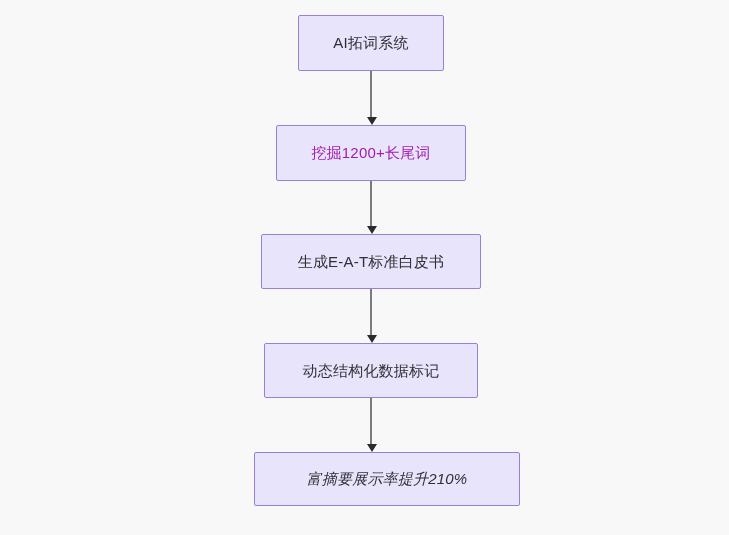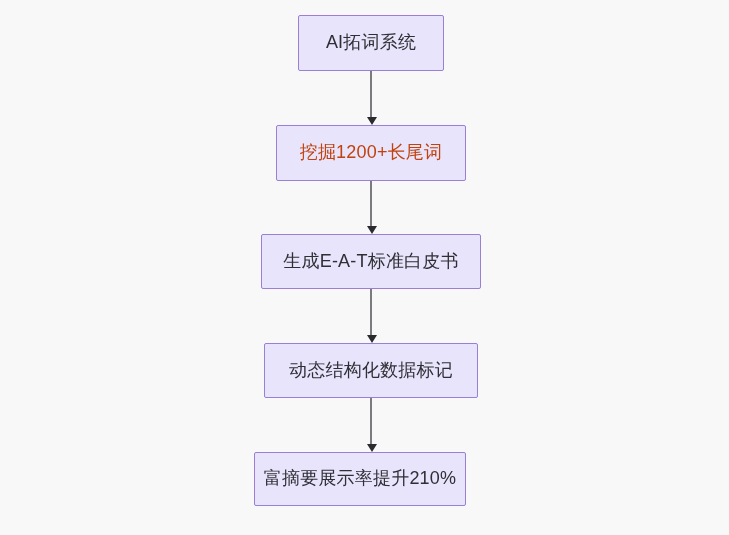--- a/index.html
+++ b/index.html
@@ -27,21 +27,21 @@
     box-sizing: border-box;
     background: #e7e4fb;
     border: 1px solid #9a7fd4;
     border-radius: 2px;
     display: flex;
     align-items: center;
     justify-content: center;
   }
   .node-label {
     color: #2f2f36;
-    font-size: 18px;
+    font-size: 15px;
     line-height: 1.2;
     letter-spacing: 0.2px;
     white-space: nowrap;
     text-align: center;
   }
   .edge {
     position: absolute;
     width: 0;
   }
   .edge-line {
@@ -78,24 +78,24 @@
       <div class="edge-head" style="top: 46px; border-top-color: rgb(43, 43, 47);"></div>
     </div>
     <div class="edge" style="left: 371px; top: 398px; height: 54px;">
       <div class="edge-line" style="height: 47px; background: rgb(123, 123, 127); margin-left: -1px;"></div>
       <div class="edge-head" style="top: 46px; border-top-color: rgb(43, 43, 47);"></div>
     </div>
     <div class="node" style="left: 298px; top: 15px; width: 146px; height: 56px; background: rgb(231, 228, 251); border-color: rgb(154, 127, 212);">
       <span class="node-label" style="color: rgb(47, 47, 54);">AI拓词系统</span>
     </div>
     <div class="node" style="left: 276px; top: 125px; width: 190px; height: 56px; background: rgb(231, 228, 251); border-color: rgb(154, 127, 212);">
-      <span class="node-label" style="color: #c2410c;">挖掘1200+长尾词</span>
+      <span class="node-label" style="color: #a21caf;">挖掘1200+长尾词</span>
     </div>
     <div class="node" style="left: 264px; top: 343px; width: 214px; height: 55px; background: rgb(231, 228, 251); border-color: rgb(154, 127, 212);">
       <span class="node-label" style="color: rgb(47, 47, 54);">动态结构化数据标记</span>
     </div>
     <div class="node" style="left: 261px; top: 234px; width: 220px; height: 55px; background: rgb(231, 228, 251); border-color: rgb(154, 127, 212);">
       <span class="node-label" style="color: rgb(47, 47, 54);">生成E-A-T标准白皮书</span>
     </div>
-    <div class="node" style="left: 254px; top: 452px; width: 212px; height: 54px; background: rgb(231, 228, 251); border-color: rgb(154, 127, 212);">
+    <div class="node" style="left: 254px; top: 452px; width: 266px; height: 54px; background: rgb(231, 228, 251); border-color: rgb(154, 127, 212); font-style: italic;">
       <span class="node-label" style="color: rgb(47, 47, 54);">富摘要展示率提升210%</span>
     </div>
   </div>
 
 </body></html>

